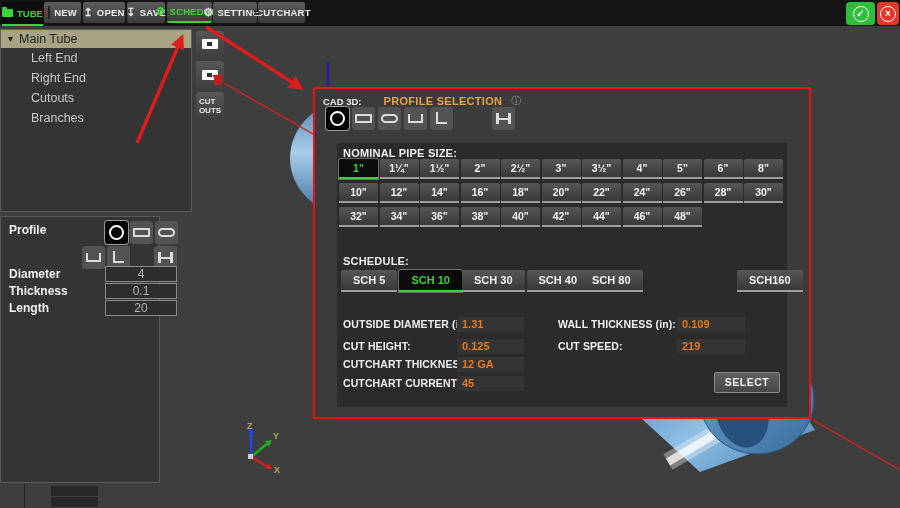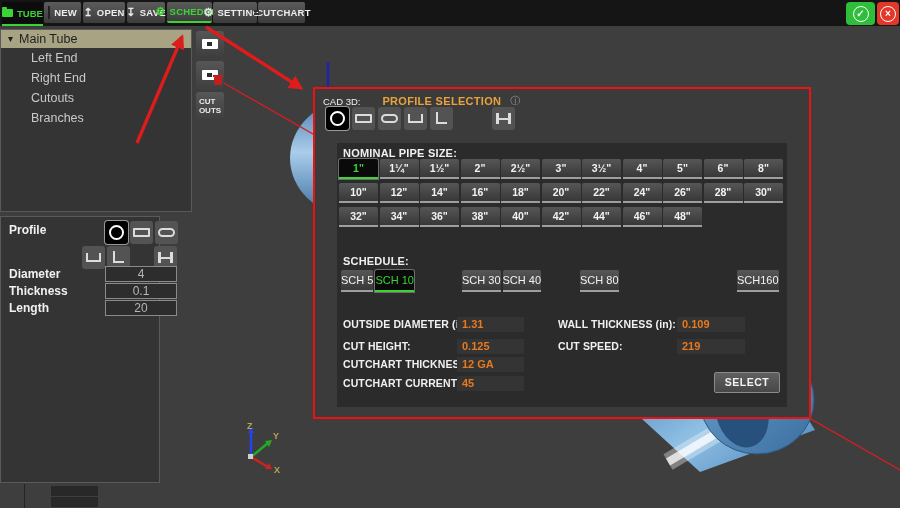--- a/index.html
+++ b/index.html
@@ -65,35 +65,35 @@
   .props-row2 .shape-hbeam{margin-left:22px;}
   .prop-field-row{position:absolute;left:0;width:192px;height:16px;}
   .prop-field-row label{position:absolute;left:8px;top:1px;color:#f0f0f0;font-size:12px;font-weight:bold;}
   .prop-input{position:absolute;left:104px;top:0;width:70px;height:14px;background:#2d2d2d;border:1px solid #8a8a8a;
               color:#b5b5b5;font-size:12px;text-align:center;font-family:"Liberation Sans",sans-serif;padding:0;}
 
   
   .dialog{position:absolute;left:313px;top:87px;width:498px;height:332px;background:#3b3b3b;border:2px solid #ee1111;
           box-sizing:border-box;z-index:7;}
   .dlg-header{display:flex;align-items:center;padding:5px 0 0 8px;}
-  .dlg-prefix{color:#f0f0f0;font-size:9.5px;font-weight:normal;}
+  .dlg-prefix{color:#f0f0f0;font-size:9.5px;font-weight:bold;}
   .dlg-title{color:#e8a33d;font-size:11px;font-weight:bold;margin-left:22px;letter-spacing:.3px;}
   .dlg-info{color:#9a9a9a;font-size:10px;margin-left:9px;}
   .dlg-shape-row{left:11px;top:18px;gap:3px;}
   .dlg-shape-row .shape-hbeam{margin-left:36px;}
   .inner-panel{position:absolute;left:22px;top:54px;width:450px;height:264px;background:#2b2b2b;}
   .section-label{position:absolute;color:#f0f0f0;font-size:11px;font-weight:bold;letter-spacing:.2px;}
   .pipe-rows{position:absolute;left:2px;top:16px;display:flex;flex-direction:column;gap:4px;}
   .pipe-row{display:flex;gap:1.5px;}
   .psize-btn{width:39px;height:18px;line-height:18px;text-align:center;background:linear-gradient(#565656,#383838);
              border-bottom:2px solid #9e9e9e;border-radius:2px 2px 0 0;color:#f2f2f2;font-size:10.5px;font-weight:bold;cursor:pointer;}
   .psize-btn.selected,.sched-btn.selected{background:#0a0a0a;color:#3bd435;border-bottom-color:#3bd435;box-shadow:0 0 0 1px #6e6e6e;}
   .sched-group{position:absolute;top:127px;display:flex;gap:2px;}
-  .sched-btn{height:20px;line-height:20px;padding:0 0;background:linear-gradient(#565656,#383838);
-             border-bottom:2px solid #9e9e9e;border-radius:2px 2px 0 0;color:#f2f2f2;font-size:11px;font-weight:normal;
+  .sched-btn{height:20px;line-height:20px;padding:0 12px;background:linear-gradient(#565656,#383838);
+             border-bottom:2px solid #9e9e9e;border-radius:2px 2px 0 0;color:#f2f2f2;font-size:11px;font-weight:bold;
              white-space:nowrap;cursor:pointer;}
   .out-label{position:absolute;color:#f0f0f0;font-size:10.5px;font-weight:bold;letter-spacing:.1px;}
   .out-value{position:absolute;height:15px;line-height:15px;background:#343434;color:#e8791e;font-size:11px;
              font-weight:bold;padding-left:5px;box-sizing:border-box;}
   .select-btn{position:absolute;left:377px;top:229px;width:64px;height:19px;background:linear-gradient(#606060,#474747);
               border:1px solid #8a8a8a;color:#f2f2f2;font-size:10.5px;font-weight:bold;text-align:center;line-height:19px;
               border-radius:2px;letter-spacing:.5px;cursor:pointer;}
 
   
   .bg-svg,.overlay-svg{position:absolute;left:0;top:0;width:900px;height:508px;}

